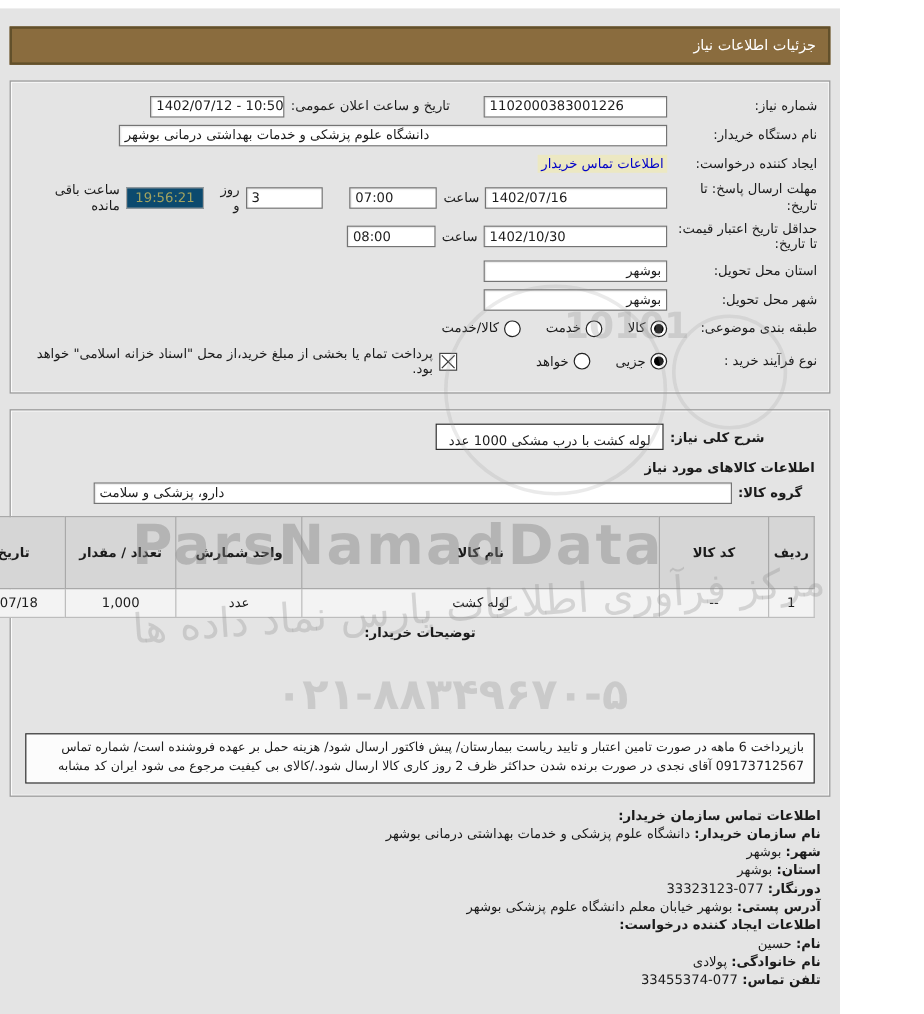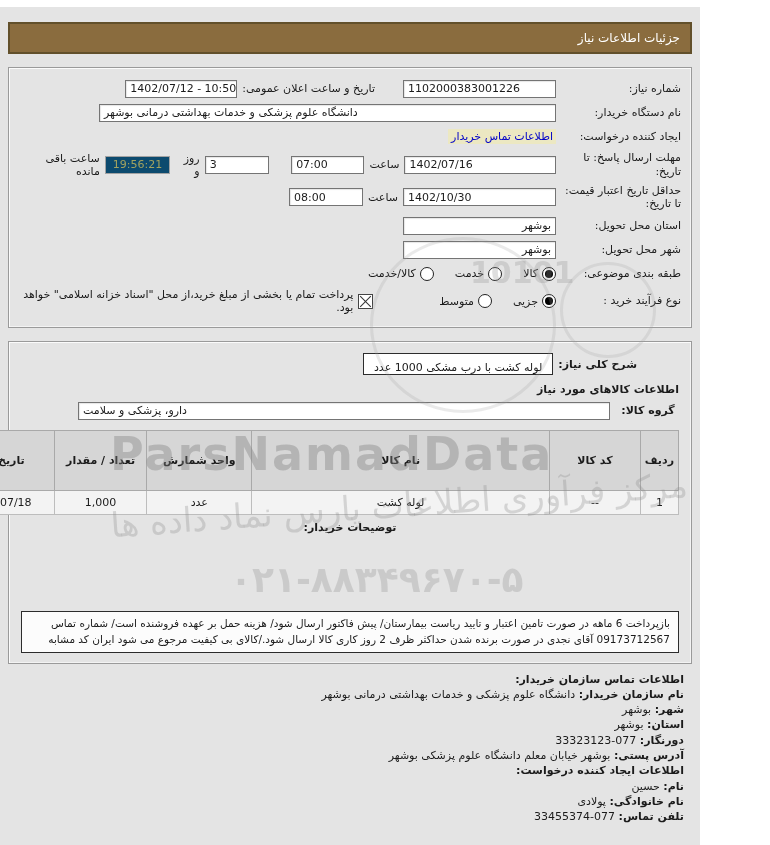--- a/index.html
+++ b/index.html
@@ -167,42 +167,42 @@
     </div>
 
     <div class="prow">
       <div class="lblcol">نوع فرآیند خرید :</div>
       <div class="ritem">
         <span class="rad sel"></span>
         <span>جزیی</span>
       </div>
       <div class="ritem">
         <span class="rad"></span>
-        <span>متوسط</span>
+        <span>خواهد</span>
       </div>
       <div class="sp40"></div>
       <span class="chk x"></span>
       <span>پرداخت تمام یا بخشی از مبلغ خرید،از محل "اسناد خزانه اسلامی" خواهد بود.</span>
     </div>
 
   </div>
 
   <div class="panel">
 
     <div class="prow">
       <div class="b" style="margin-right:44px">شرح کلی نیاز:</div>
       <div class="descbox">
           <span>لوله کشت با درب مشکی 1000 عدد</span>
         </div>
     </div>
 
     <div class="sechead">اطلاعات کالاهای مورد نیاز</div>
 
     <div class="prow">
-      <div class="b" style="flex:0 0 66px;text-align:center">گروه کالا:</div>
+      <div class="b" style="flex:0 0 66px;text-align:left">گروه کالا:</div>
       <div class="ibox w532">
           <span>دارو، پزشکی و سلامت</span>
         </div>
     </div>
 
     <table class="items">
       <colgroup>
         <col style="width:38px">
           <col style="width:90px">
           <col style="width:296px">

